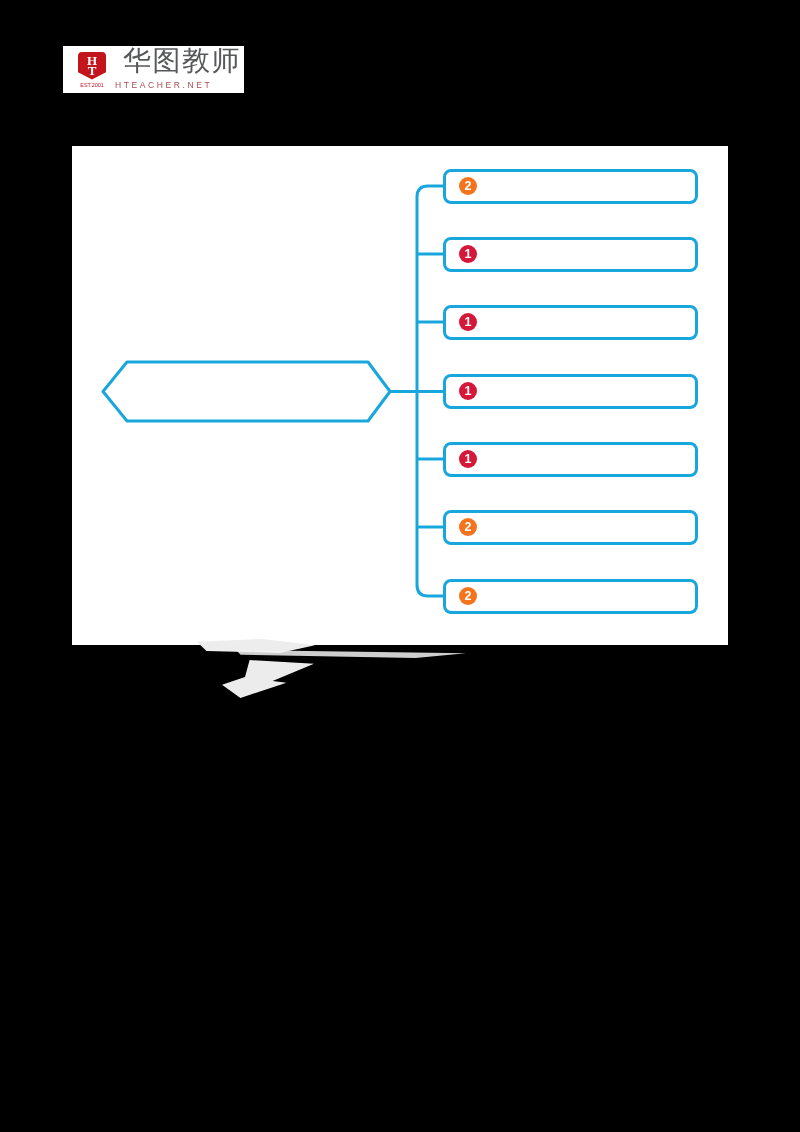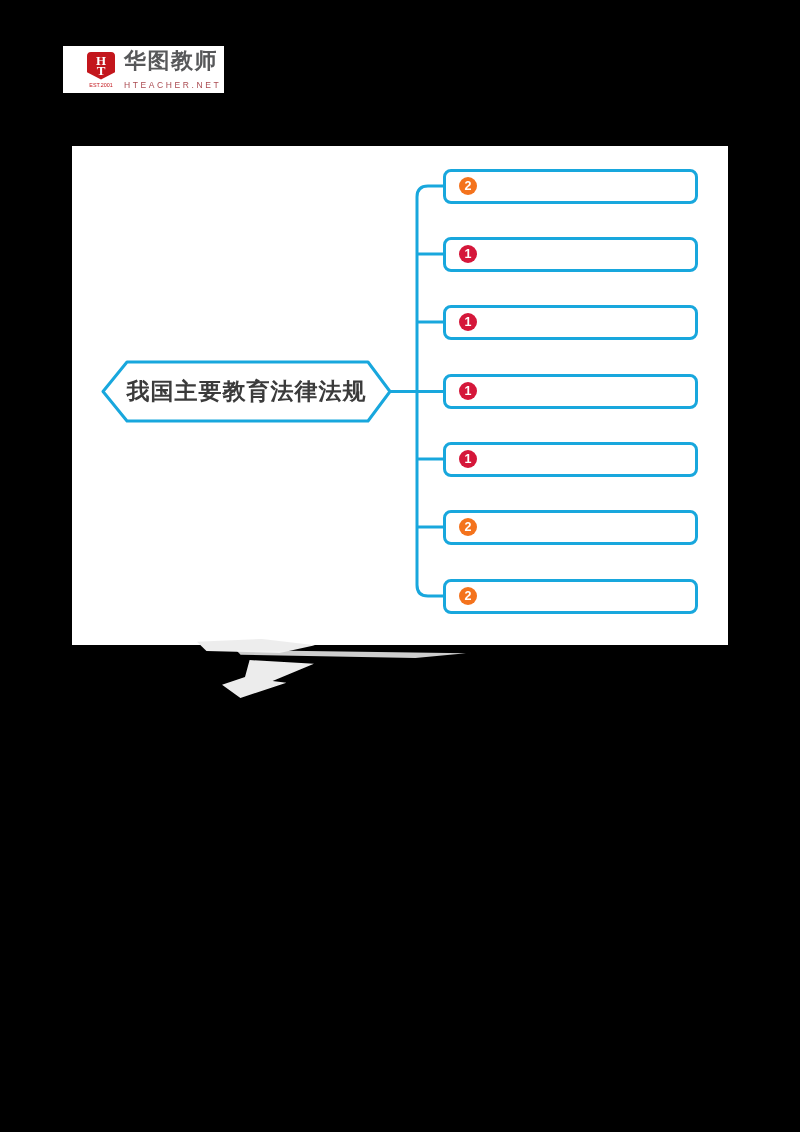--- a/index.html
+++ b/index.html
@@ -7,37 +7,37 @@
   .page {
     position:relative; width:800px; height:1132px;
     background:#000; overflow:hidden;
     font-family:"Liberation Sans","DejaVu Sans",sans-serif;
   }
 
   
   .logo {
     position:absolute; left:63px; top:46px; height:47px;
     background:#fff; display:flex; align-items:center;
-    padding:3px 3px 3px 21px; gap:6px;
+    padding:3px 3px 3px 12px; gap:6px;
   }
   .logo-shield-col { display:flex; flex-direction:column; align-items:center; width:34px; }
   .shield {
     width:28px; height:28px; background:#c3161c;
     border-radius:4px;
     clip-path:polygon(6% 0,94% 0,100% 8%,100% 74%,50% 100%,0 74%,0 8%);
     display:flex; align-items:center; justify-content:center;
   }
   .shield span {
     display:block; width:11px; color:#fff; font-weight:bold;
     font-family:"Liberation Serif","DejaVu Serif",serif;
     font-size:13px; line-height:10px; word-break:break-all; text-align:center;
   }
   .est { font-size:6px; color:#c3161c; letter-spacing:0; margin-top:2px; transform:scale(.9); white-space:nowrap; }
   .logo-text-col { display:flex; flex-direction:column; }
-  .brand-cn { font-size:22px; font-weight:bold; color:#57585a; letter-spacing:1.5px; line-height:24px; white-space:nowrap; }
+  .brand-cn { font-size:28px; font-weight:normal; color:#57585a; letter-spacing:1.5px; line-height:24px; white-space:nowrap;margin-left:8px; }
   .brand-en { font-size:8.5px; color:#aa4a50; letter-spacing:2.6px; margin-top:7px; white-space:nowrap; }
 
   
   .card {
     position:absolute; left:72px; top:146px; width:656px; height:499px;
     background:#fff;
   }
   .card svg { position:absolute; left:0; top:0; }
   .edge { fill:none; stroke:var(--accent,#18a7dd); stroke-width:3; }
   .hex { fill:#fff; stroke:var(--accent,#18a7dd); stroke-width:3; stroke-linejoin:round; }
@@ -95,21 +95,20 @@
 
       <path class="edge" d="M318 245.5 H371"></path>
 
       <path class="edge" d="M371 40 H356 Q345 40 345 51 V439 Q345 450 356 450 H371"></path>
       <path class="edge" d="M345 108 H371"></path>
       <path class="edge" d="M345 176 H371"></path>
       <path class="edge" d="M345 313 H371"></path>
       <path class="edge" d="M345 381 H371"></path>
     </svg>
 
-    <div class="root-label">我国主要教育法律法规</div>
 
     <div class="branch" style="top:22.5px">
       <span class="badge" style="background: rgb(244, 115, 29);">2</span>
     </div>
     <div class="branch" style="top:90.5px">
       <span class="badge" style="background: rgb(213, 23, 58);">1</span>
     </div>
     <div class="branch" style="top:158.5px">
       <span class="badge" style="background: rgb(213, 23, 58);">1</span>
     </div>

